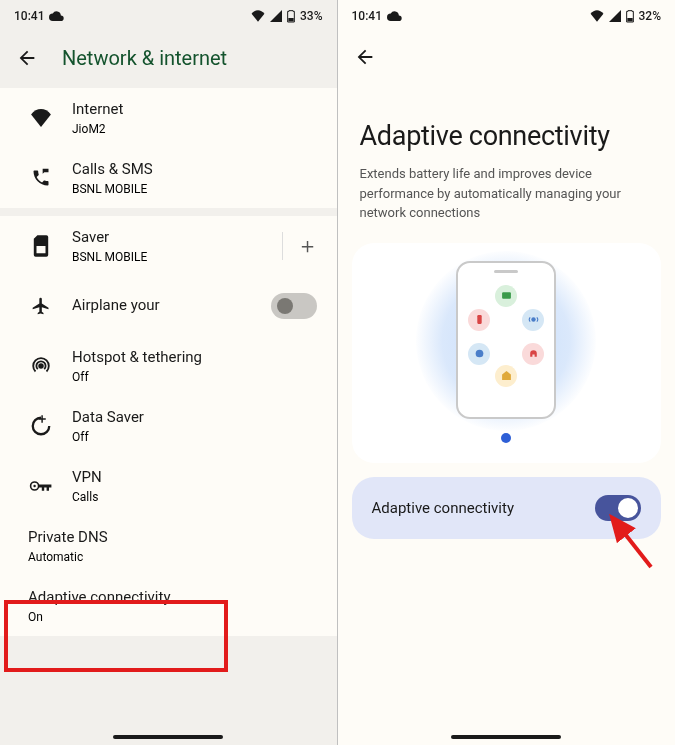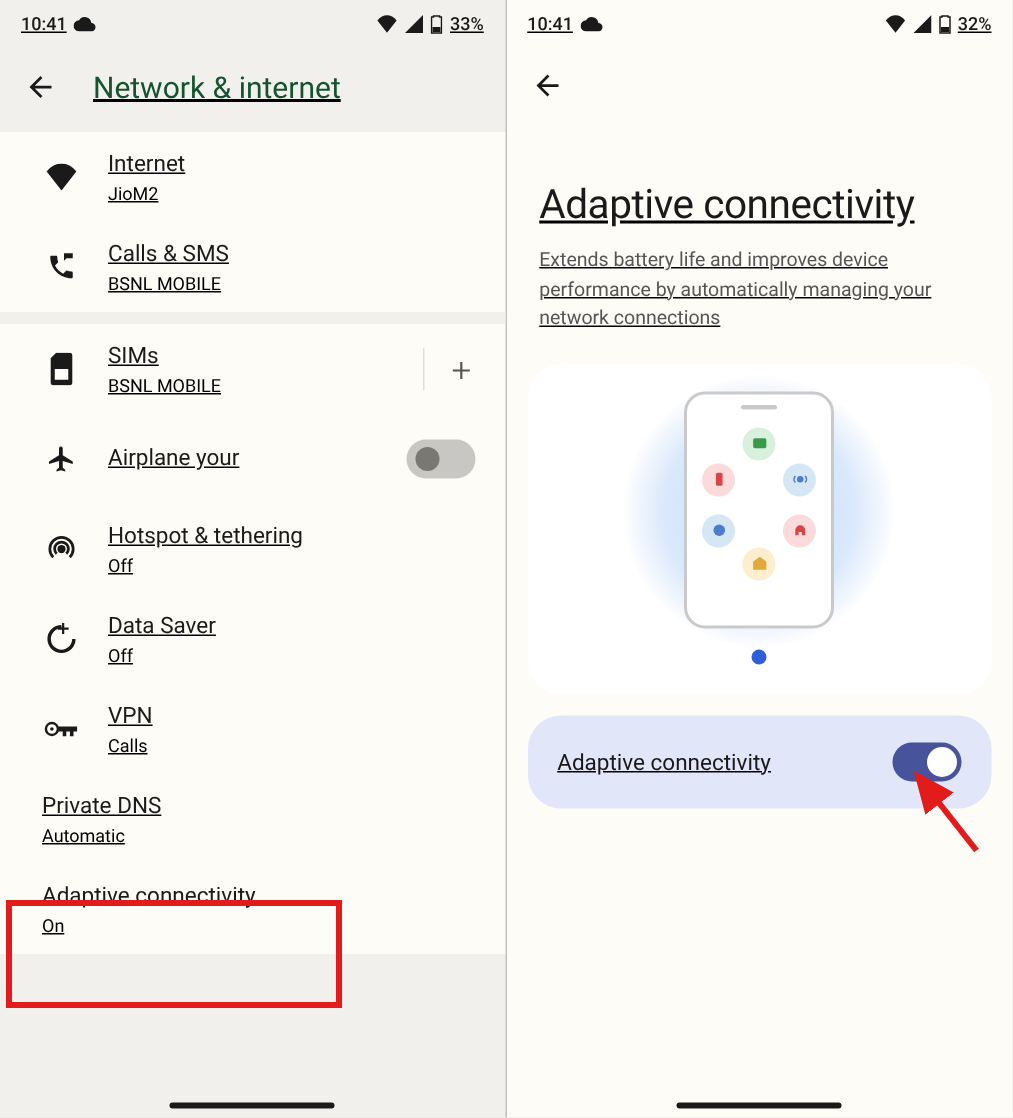--- a/index.html
+++ b/index.html
@@ -1,17 +1,17 @@
 <!DOCTYPE html>
 <html><head>
   <meta charset="utf-8">
   <style>
     * { margin: 0; padding: 0; box-sizing: border-box; font-family: Roboto, -apple-system, sans-serif; }
     body { background: #d8d8d8; width: 675px; height: 745px; display: flex; }
-    .phone { width: 337.5px; height: 745px; background: #fefcf7; position: relative; overflow: hidden; text-decoration: underline; }
+    .phone { width: 337.5px; height: 745px; background: #fefcf7; position: relative; overflow: hidden; }
     .phone-left { background: #f2f0ec; border-right: 1px solid #c0c0c0; }
     .statusbar { height: 32px; display: flex; justify-content: space-between; align-items: center; padding: 0 14px; font-size: 12px; font-weight: 500; color: #1a1a1a; }
     .statusbar-left, .statusbar-right { display: flex; align-items: center; gap: 5px; }
     .statusbar-right svg, .statusbar-right span.icon-g { vertical-align: middle; }
     .header { display: flex; align-items: center; padding: 14px 16px 18px 16px; gap: 24px; }
     .header-title { font-size: 20px; color: #14532d; }
     .list { background: #fefcf7; }
     .list-item { display: flex; align-items: center; padding: 12px 16px; min-height: 60px; gap: 18px; position: relative; margin-left: 12px; }
     .list-icon { width: 26px; display: flex; justify-content: center; align-items: center; flex-shrink: 0; }
     .list-text { flex: 1; }
@@ -110,21 +110,21 @@
 
     <div class="list-item">
       <div class="list-icon">
           <svg width="18" height="22" viewBox="0 0 20 24">
             <path fill="#1a1a1a" d="M14 0H6L2 4v18a2 2 0 002 2h12a2 2 0 002-2V2a2 2 0 00-2-2zm1 20H5v-8h10z"></path>
             <rect fill="#fefcf7" x="7" y="14" width="2" height="4"></rect>
             <rect fill="#fefcf7" x="11" y="14" width="2" height="4"></rect>
           </svg>
         </div>
       <div class="list-text">
-          <div class="item-title">SIMs</div>
+          <div class="item-title">Saver</div>
           <div class="item-sub">BSNL MOBILE</div>
         </div>
       <div class="add-btn">＋</div>
     </div>
 
     <div class="list-item">
       <div class="list-icon">
           <svg width="20" height="20" viewBox="0 0 24 24">
             <path fill="#1a1a1a" d="M21 16v-2l-8-5V3.5a1.5 1.5 0 00-3 0V9l-8 5v2l8-2.5V19l-2 1.5V22l3.5-1 3.5 1v-1.5L13 19v-5.5z"></path>
           </svg>

